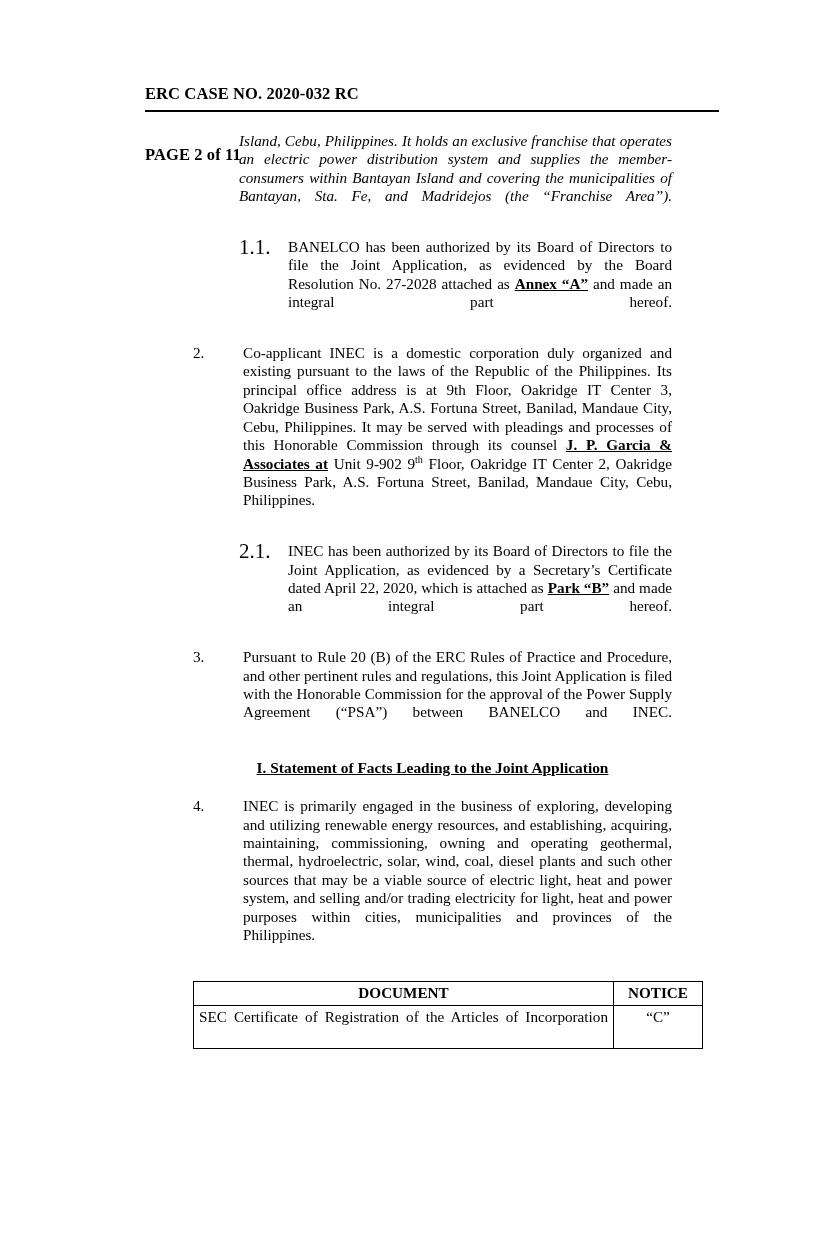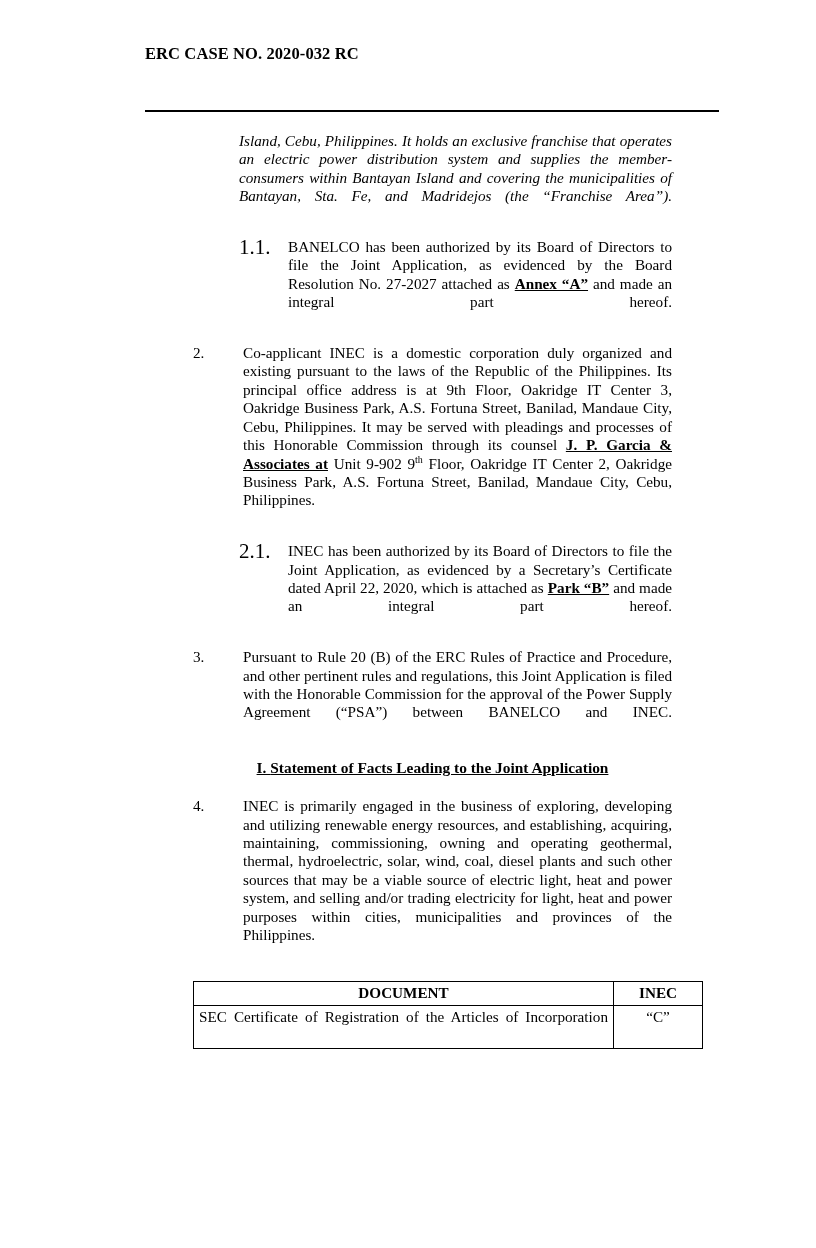--- a/index.html
+++ b/index.html
@@ -32,20 +32,21 @@
     left: 145px;
     top: 44px;
     width: 574px;
   }
   .doc-header .hline {
     font-weight: bold;
     font-size: 16.5px;
     line-height: 20.5px;
     letter-spacing: 0.1px;
     white-space: nowrap;
+    margin-top: 40px;
   }
   .header-rule {
     position: absolute;
     left: 145px;
     top: 110px;
     width: 574px;
     height: 0;
     border-top: 2.2px solid #000;
   }
 
@@ -170,32 +171,33 @@
   .col-doc { width: 420px; }
   .col-annex { width: 89px; }
 </style>
 </head>
 <body>
 
 <div class="page">
 
   <div class="doc-header">
     <div class="hline">ERC CASE NO. 2020-032 RC</div>
+    <div class="hline">PAGE 2 of 11</div>
   </div>
   <div class="header-rule"></div>
 
   <div class="body-col">
 
     <div class="para lead">
       <span class="txt">Island, Cebu, Philippines. It holds an exclusive franchise that operates an electric power distribution system and supplies the member-consumers within Bantayan Island and covering the municipalities of Bantayan, Sta. Fe, and Madridejos (the “Franchise Area”).</span>
     </div>
 
     <div class="para lvl2">
       <span class="num">1.1.</span>
-      <span class="txt"><span>BANELCO has been authorized by its Board of Directors to file the Joint Application, as evidenced by the Board Resolution No. 27-2027 attached as </span><b>Annex “A”</b><span> and made an integral part hereof.</span></span>
+      <span class="txt"><span>BANELCO has been authorized by its Board of Directors to file the Joint Application, as evidenced by the Board Resolution No. 27-2028 attached as </span><b>Annex “A”</b><span> and made an integral part hereof.</span></span>
     </div>
 
     <div class="para lvl1">
       <span class="num">2.</span>
       <span class="txt"><span>Co-applicant INEC is a domestic corporation duly organized and existing pursuant to the laws of the Republic of the Philippines. Its principal office address is at 9th Floor, Oakridge IT Center 3, Oakridge Business Park, A.S. Fortuna Street, Banilad, Mandaue City, Cebu, Philippines. It may be served with pleadings and processes of this Honorable Commission through its counsel </span><b>J. P. Garcia &amp; Associates at</b><span> Unit 9-902 9</span><sup>th</sup><span> Floor, Oakridge IT Center 2, Oakridge Business Park, A.S. Fortuna Street, Banilad, Mandaue City, Cebu, Philippines.</span></span>
     </div>
 
     <div class="para lvl2">
       <span class="num">2.1.</span>
       <span class="txt"><span>INEC has been authorized by its Board of Directors to file the Joint Application, as evidenced by a Secretary’s Certificate dated April 22, 2020, which is attached as </span><b>Park “B”</b><span> and made an integral part hereof.</span></span>
@@ -216,21 +218,21 @@
 
     <div class="annex-table-wrap">
       <table class="annex-table">
         <colgroup>
           <col class="col-doc">
           <col class="col-annex">
         </colgroup>
         <thead>
           <tr>
             <th>DOCUMENT</th>
-            <th>INEC</th>
+            <th>NOTICE</th>
           </tr>
         </thead>
         <tbody>
           <tr>
             <td class="doc-cell"><span class="txt">SEC Certificate of Registration of the Articles of Incorporation</span></td>
             <td class="annex-cell">“C”</td>
           </tr>
         </tbody>
       </table>
     </div>

